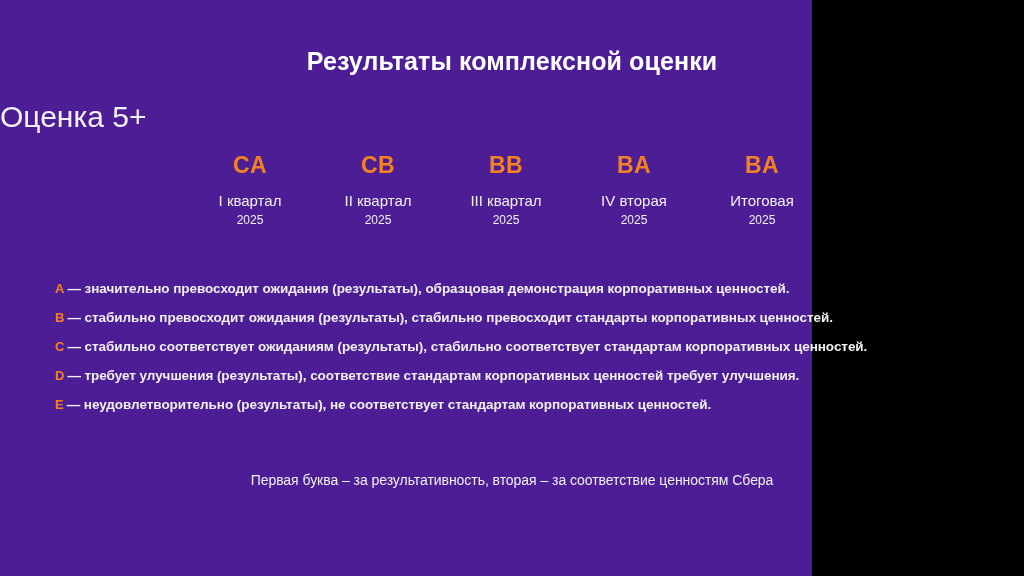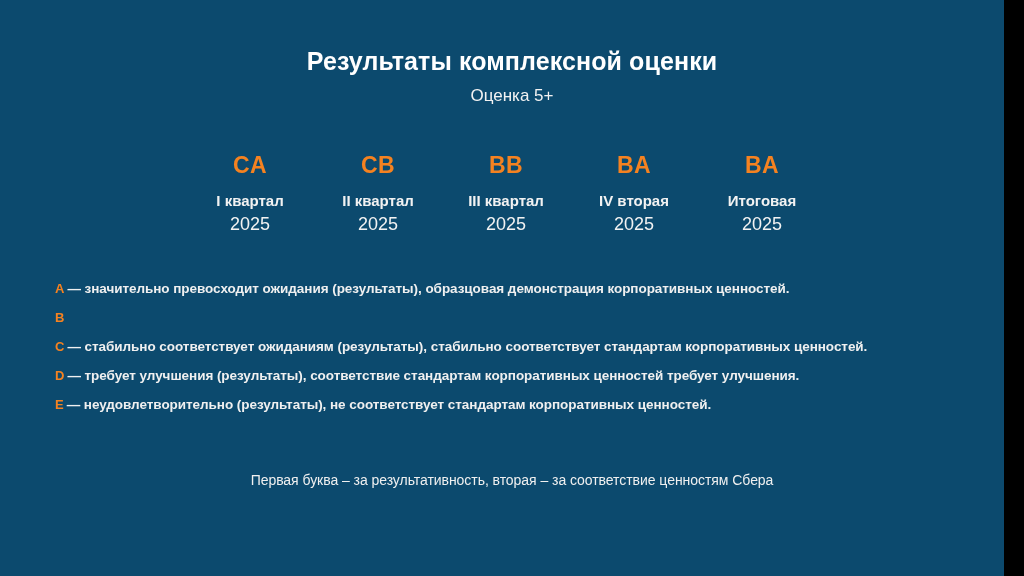--- a/index.html
+++ b/index.html
@@ -13,45 +13,44 @@
 
   body {
     background: #000000;
     font-family: "Liberation Sans", sans-serif;
     color: #ffffff;
     -webkit-font-smoothing: antialiased;
   }
 
   .slide {
     position: relative;
-    width: 1004px;
+    width: 812px;
     height: 576px;
-    background: #0c4a6e;
+    background: #4c1d95;
   }
 
   
   .title {
     position: absolute;
     top: 47px;
     left: 0;
     width: 1024px;
     text-align: center;
     font-size: 25px;
     font-weight: bold;
     letter-spacing: 0.1px;
     color: #ffffff;
   }
 
   .subtitle {
     position: absolute;
-    top: 86px;
+    top: 100px;
     left: 0;
     width: 1024px;
-    text-align: center;
-    font-size: 17px;
+    font-size: 30px;
     font-weight: normal;
     color: #f2f2f2;
   }
 
   
   .grades {
     position: absolute;
     top: 152px;
     left: 186px;
     width: 640px;
@@ -70,28 +69,28 @@
     font-size: 23px;
     font-weight: bold;
     color: #f58220;
     letter-spacing: 0.4px;
     line-height: 1.15;
   }
 
   .grade-period {
     margin-top: 12px;
     font-size: 15px;
-    font-weight: bold;
+    font-weight: normal;
     color: #f2f2f2;
     line-height: 1.42;
     white-space: nowrap;
   }
 
   .grade-year {
-    font-size: 18px;
+    font-size: 12px;
     font-weight: normal;
     color: #f2f2f2;
     line-height: 1.42;
   }
 
   
   .legend {
     position: absolute;
     top: 281px;
     left: 55px;
@@ -177,20 +176,21 @@
 
   <div class="legend">
 
     <div class="legend-row">
       <span class="legend-letter">A</span>
       <span class="legend-text">— значительно превосходит ожидания (результаты), образцовая демонстрация корпоративных ценностей.</span>
     </div>
 
     <div class="legend-row">
       <span class="legend-letter">B</span>
+      <span class="legend-text">— стабильно превосходит ожидания (результаты), стабильно превосходит стандарты корпоративных ценностей.</span>
     </div>
 
     <div class="legend-row">
       <span class="legend-letter">C</span>
       <span class="legend-text">— стабильно соответствует ожиданиям (результаты), стабильно соответствует стандартам корпоративных ценностей.</span>
     </div>
 
     <div class="legend-row">
       <span class="legend-letter">D</span>
       <span class="legend-text">— требует улучшения (результаты), соответствие стандартам корпоративных ценностей требует улучшения.</span>

